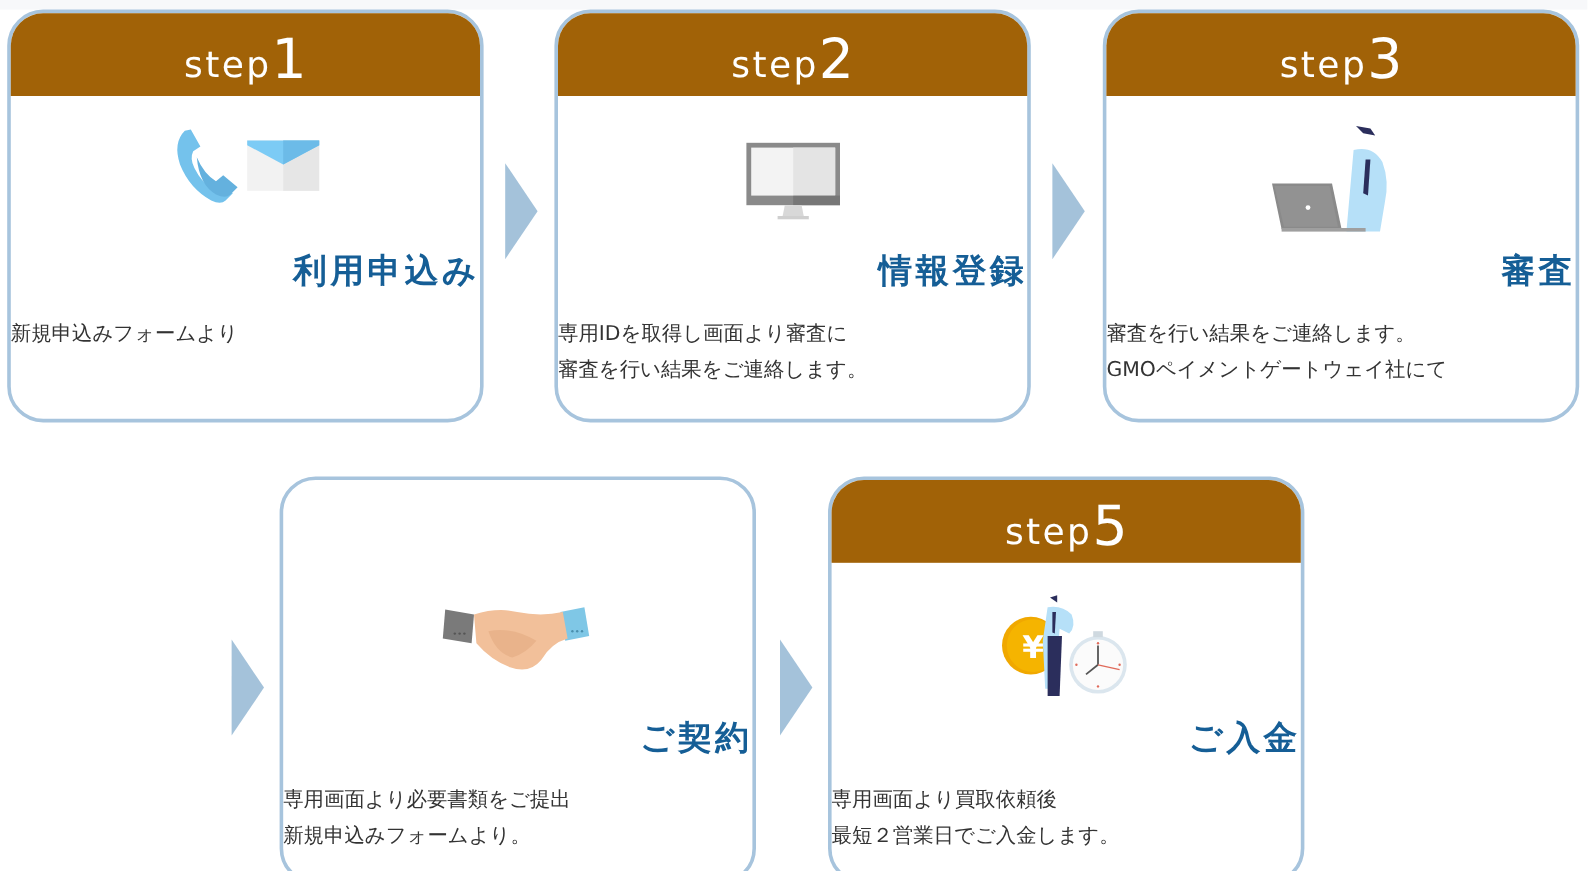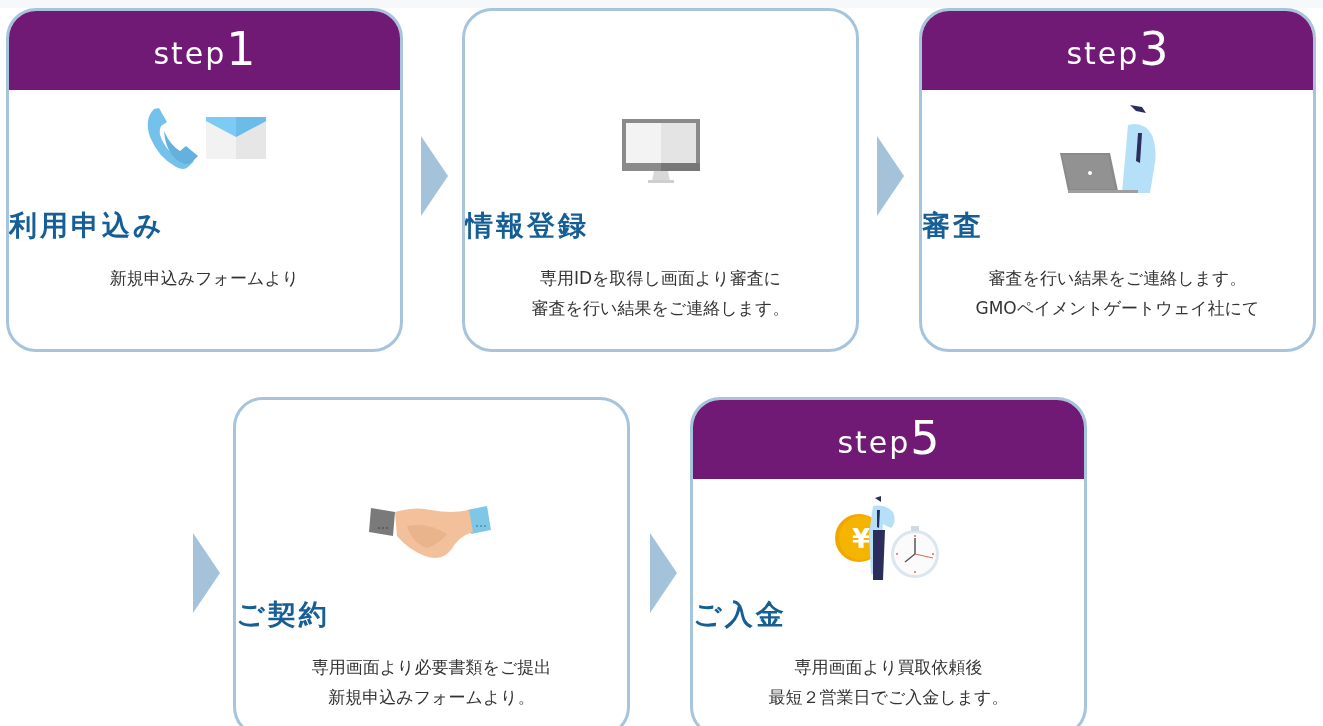--- a/index.html
+++ b/index.html
@@ -11,40 +11,40 @@
   .topshade { position: absolute; left: 0; top: 0; width: 1323px; height: 8px; background: #f7f8fa; }
   .card {
     position: absolute; width: 397px; height: 344px;
     box-sizing: border-box;
     border: 3px solid #a7c4dd;
     border-radius: 30px;
     background: #fff;
     overflow: hidden;
   }
   .card .head {
-    position: absolute; left: -3px; top: -3px; right: -3px; height: 82px;
-    background: #701a75;
+    position: absolute; left: -3px; top: -3px; right: -3px; height: 72px;
+    background: #a16207;
     color: #fff; text-align: center;
   }
   .card .head .lbl {
     position: absolute; left: 0; right: 0; top: 14px;
     font-family: "DejaVu Sans", sans-serif;
     font-size: 30px; letter-spacing: 2px;
   }
   .card .head .lbl .num { font-size: 46px; letter-spacing: 0; vertical-align: -1px; }
   .card .icon { position: absolute; left: 0; right: 0; top: 92px; height: 96px; text-align: center; }
   .card .icon svg { display: inline-block; }
   .card .title {
     position: absolute; left: 0; right: 0; top: 196px;
-    text-align: left; color: #155e96;
+    text-align: right; color: #155e96;
     font-size: 28px; font-weight: bold; letter-spacing: 3px;
   }
   .card .desc {
     position: absolute; left: 0; right: 0; top: 252px;
-    text-align: center; color: #333;
+    text-align: left; color: #333;
     font-size: 17px; line-height: 30px;
   }
   .arrow {
     position: absolute; width: 0; height: 0;
     border-top: 40px solid transparent;
     border-bottom: 40px solid transparent;
     border-left: 27px solid #a4c2da;
   }
 </style>
 </head>
@@ -68,20 +68,23 @@
   </div>
   <div class="title">利用申込み</div>
   <div class="desc">
     <div>新規申込みフォームより</div>
   </div>
 </div>
 
 <div class="arrow" style="left:421px; top:136px;"></div>
 
 <div class="card" style="left:462px; top:8px;">
+  <div class="head">
+    <div class="lbl"><span>step</span><span class="num">2</span></div>
+  </div>
   <div class="icon">
     <svg width="90" height="80" viewBox="0 0 90 80">
       <rect x="6" y="16" width="78" height="52" fill="#8a8a8a"></rect>
       <rect x="10" y="20" width="70" height="40" fill="#f3f3f3"></rect>
       <rect x="45" y="20" width="35" height="40" fill="#e4e4e4"></rect>
       <rect x="45" y="60" width="39" height="8" fill="#777"></rect>
       <polygon points="38,68 52,68 54,78 36,78" fill="#d8d8d8"></polygon>
       <rect x="32" y="77" width="26" height="3" fill="#cfcfcf"></rect>
     </svg>
   </div>

